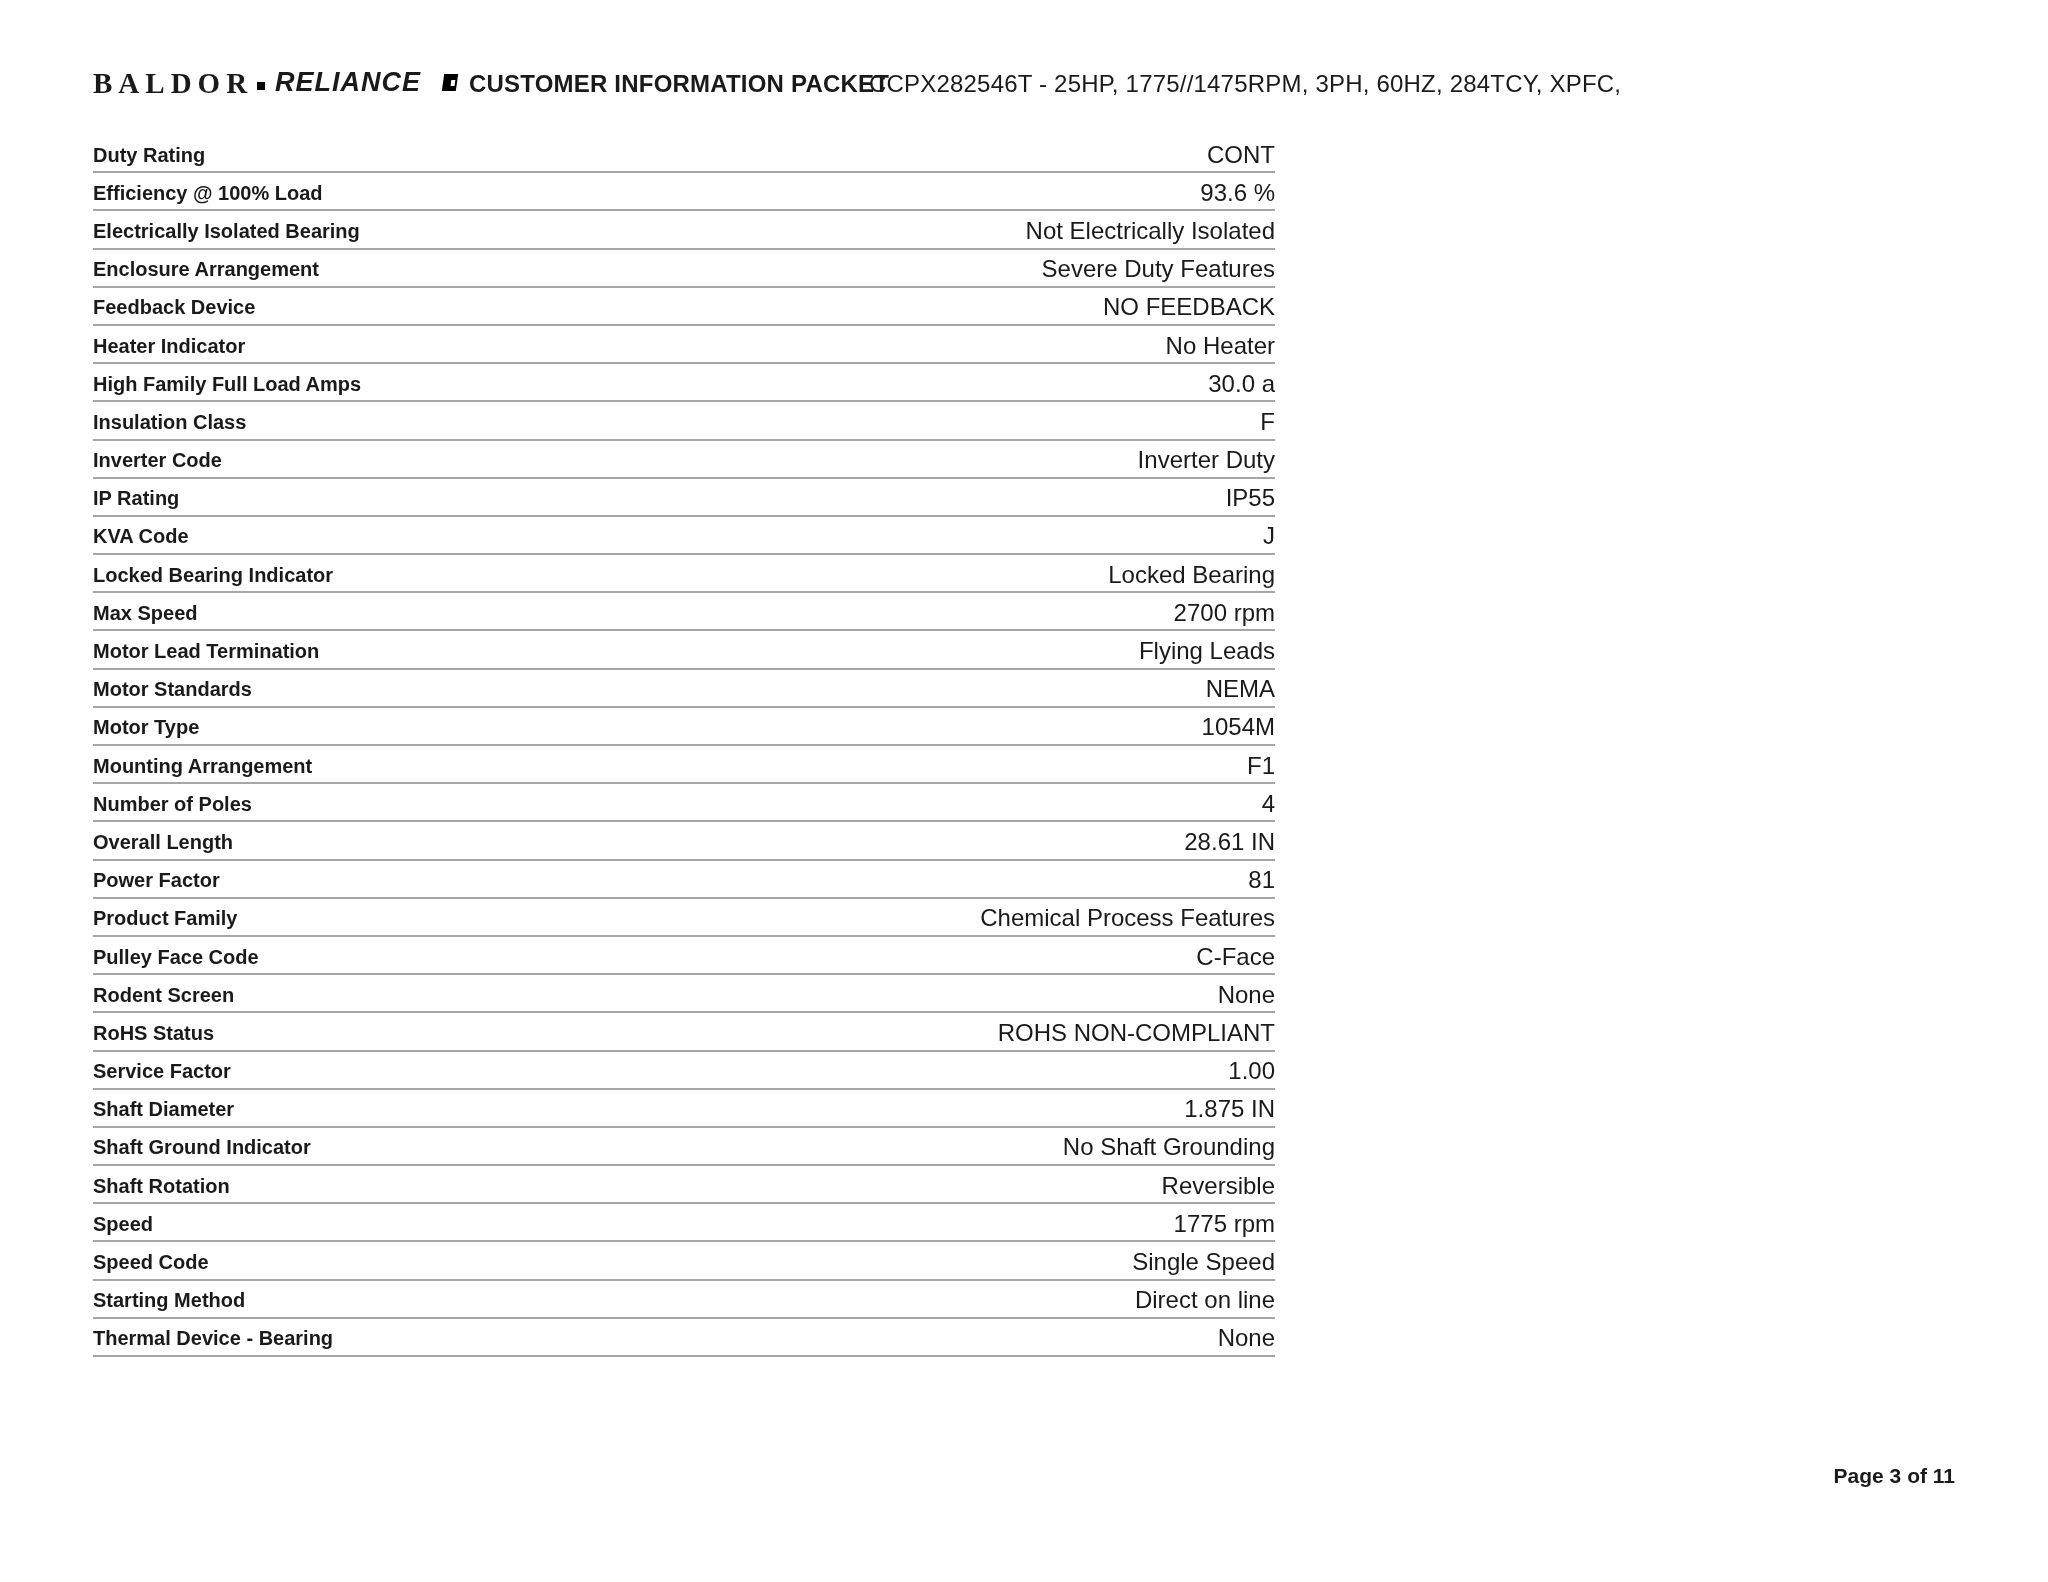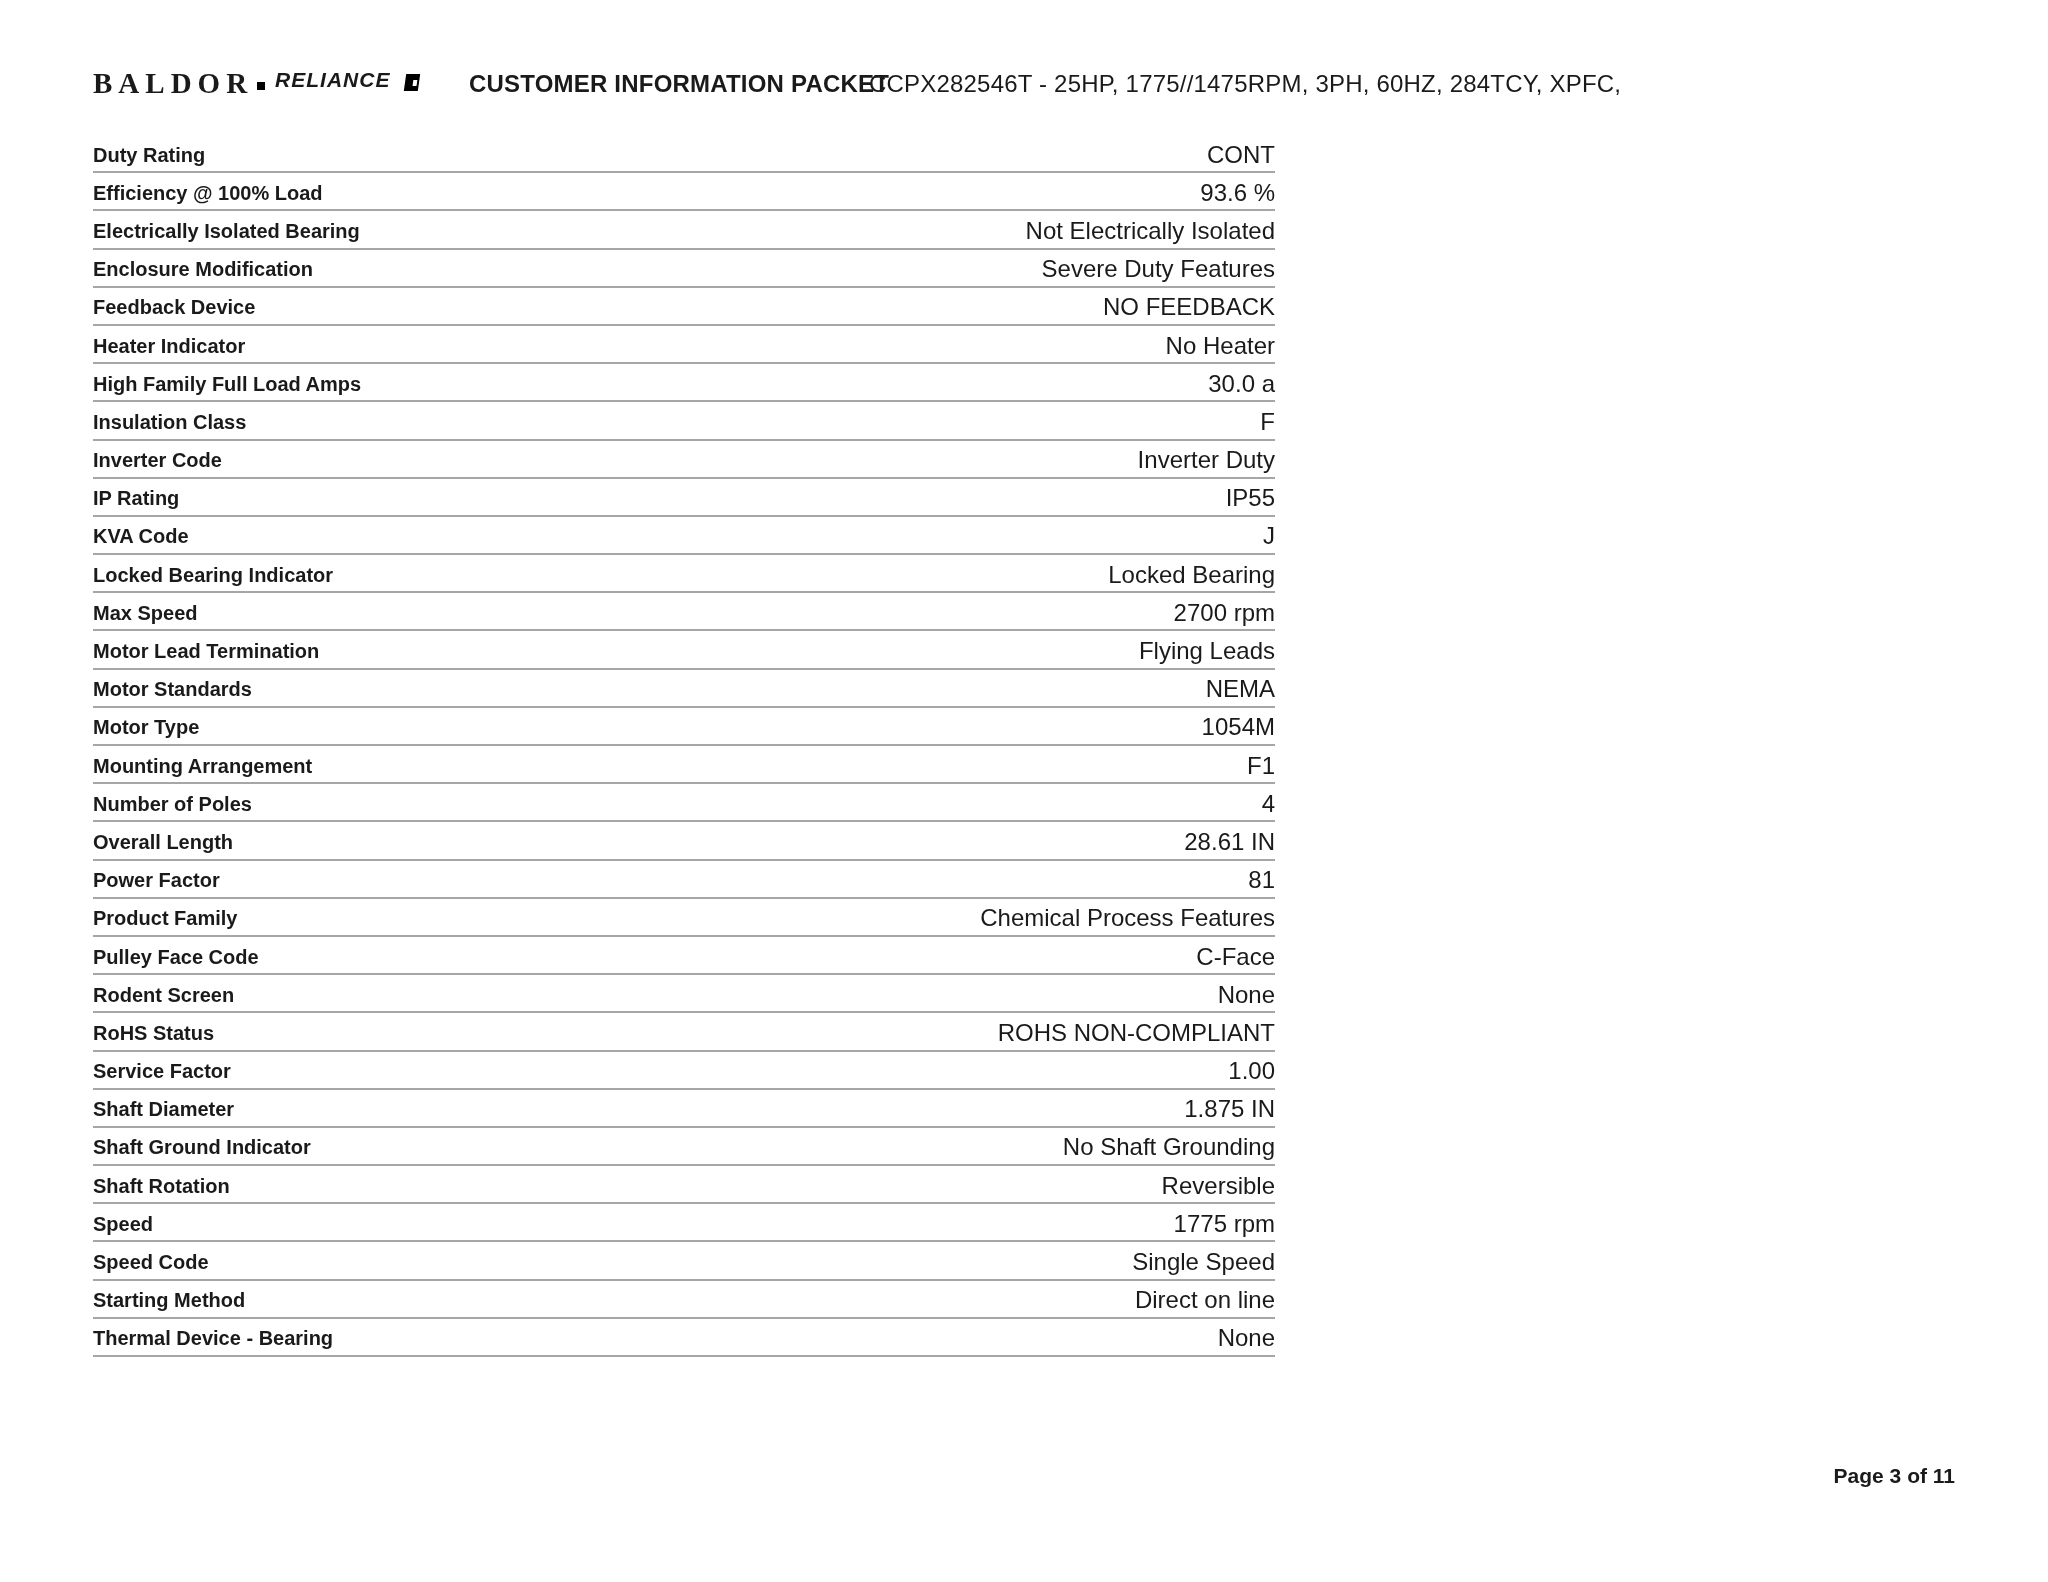--- a/index.html
+++ b/index.html
@@ -24,22 +24,22 @@
   }
   .logo-baldor{
     font-family:"Liberation Serif",serif;
     font-weight:bold;font-size:29px;letter-spacing:6px;
   }
   .logo-dot{
     display:inline-block;width:8px;height:8px;background:#000;
     margin:0 10px 0 4px;align-self:center;transform:translateY(2px);
   }
   .logo-reliance{
-    font-weight:bold;font-style:italic;font-size:21px;letter-spacing:1px;
-    padding-right:15px;
+    font-weight:bold;font-style:italic;font-size:27px;letter-spacing:1px;
+    padding-right:22px;
   }
   .logo-mark{
     position:relative;display:inline-block;width:14px;height:17px;
     background:#000;align-self:center;transform:translateY(-1px) skewX(-8deg);
   }
   .logo-mark::after{
     content:"";position:absolute;right:2px;top:6px;width:4px;height:6px;background:#fff;
   }
   .cip-title{
     position:absolute;left:469px;top:72px;
@@ -92,21 +92,21 @@
   </div>
       <div class="spec-row">
     <span class="spec-label">Efficiency @ 100% Load</span>
     <span class="spec-value">93.6 %</span>
   </div>
       <div class="spec-row">
     <span class="spec-label">Electrically Isolated Bearing</span>
     <span class="spec-value">Not Electrically Isolated</span>
   </div>
       <div class="spec-row">
-    <span class="spec-label">Enclosure Modification</span>
+    <span class="spec-label">Enclosure Arrangement</span>
     <span class="spec-value">Severe Duty Features</span>
   </div>
       <div class="spec-row">
     <span class="spec-label">Feedback Device</span>
     <span class="spec-value">NO FEEDBACK</span>
   </div>
       <div class="spec-row">
     <span class="spec-label">Heater Indicator</span>
     <span class="spec-value">No Heater</span>
   </div>

